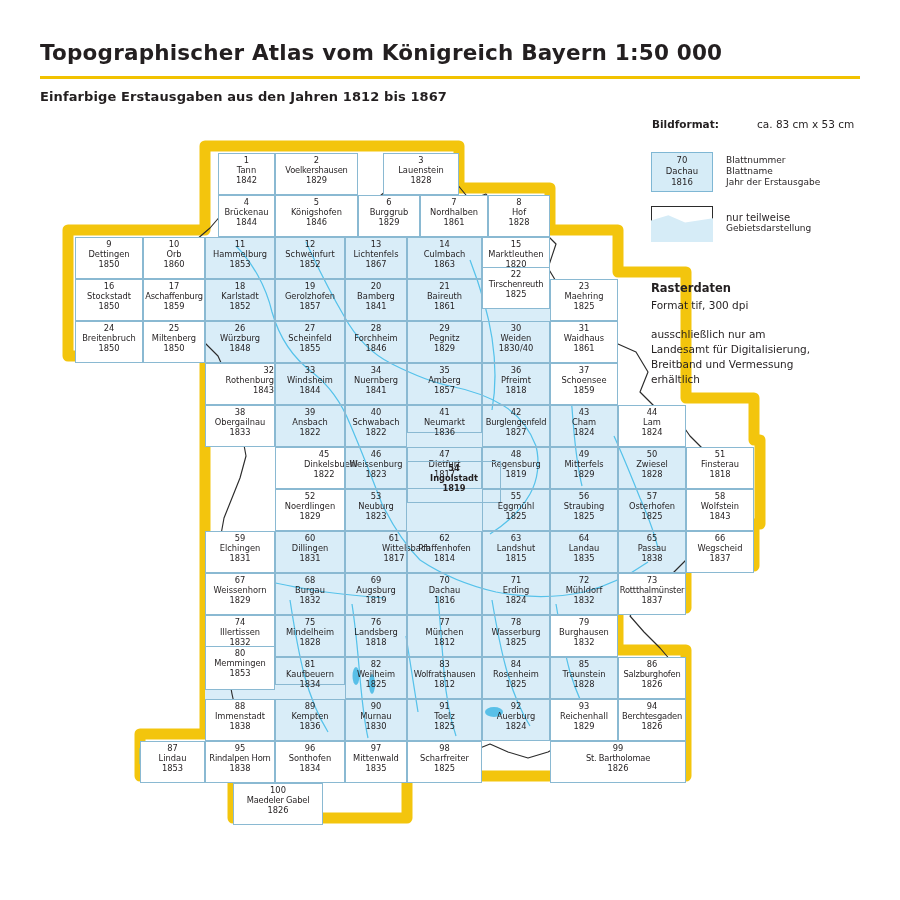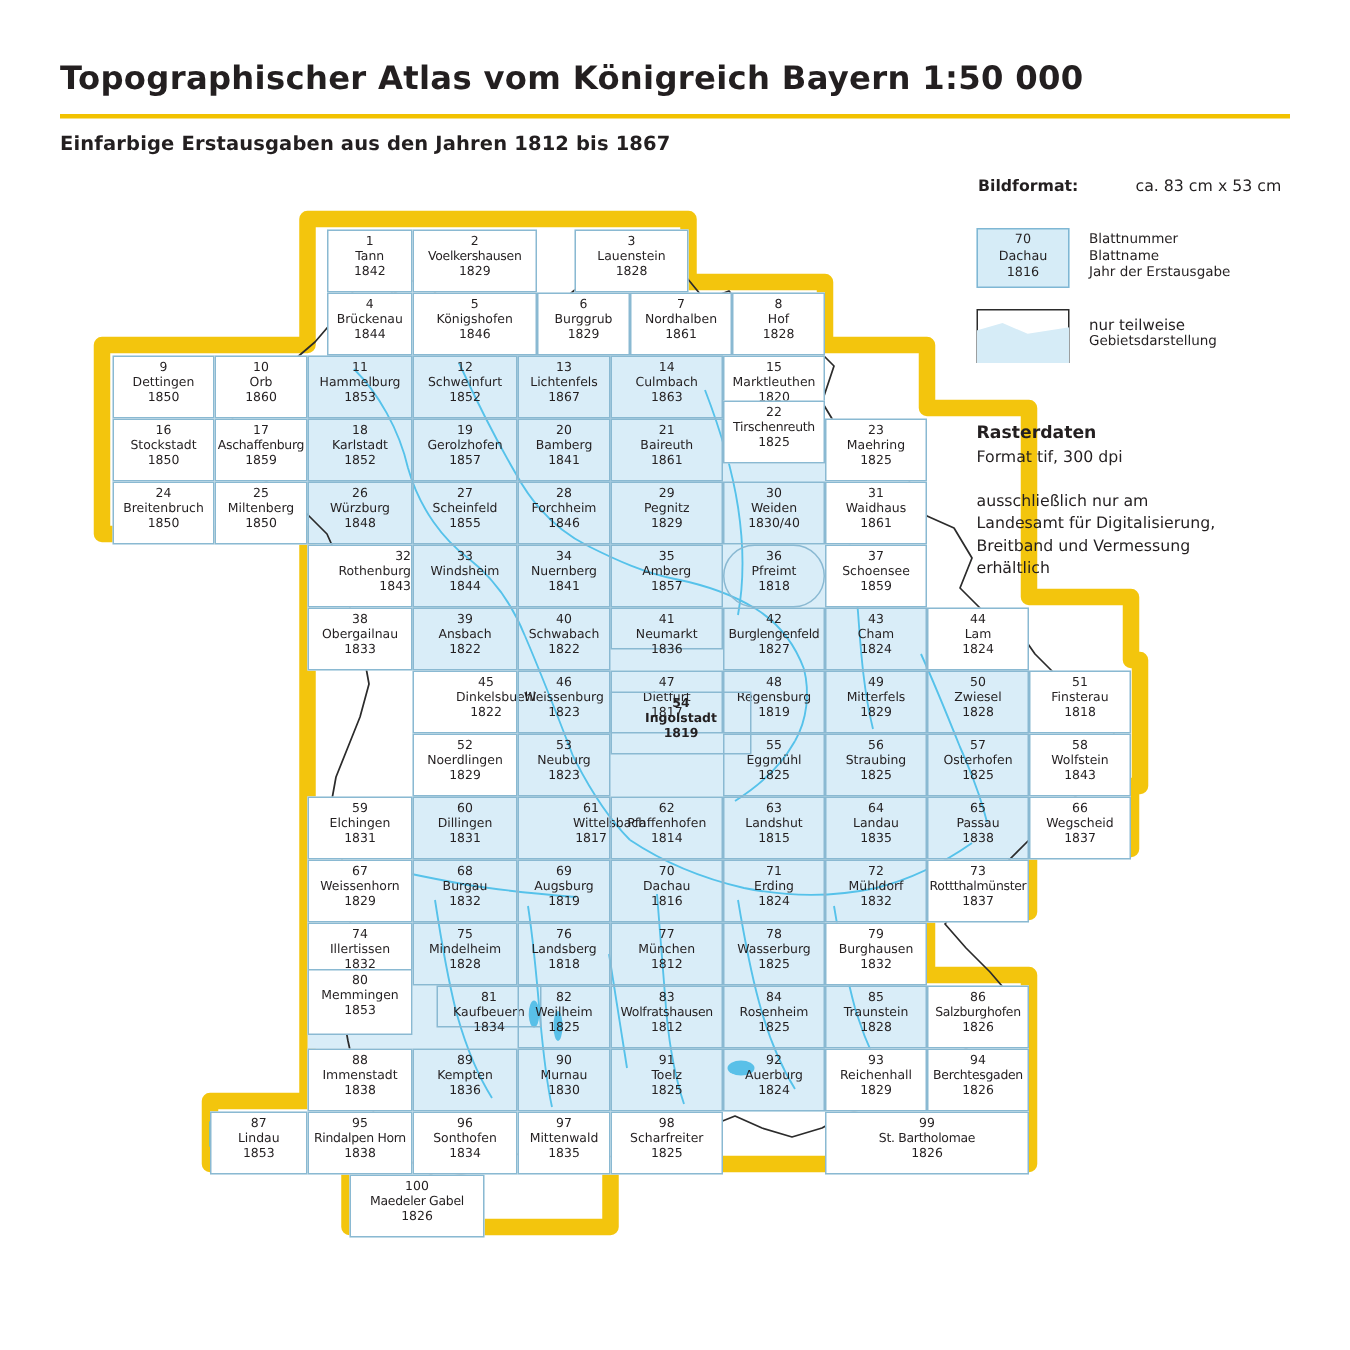--- a/index.html
+++ b/index.html
@@ -338,21 +338,21 @@
       <div class="cell inn" style="left: 345px; top: 363px; width: 62px; height: 42px;">
         <span class="num">34</span>
         <span class="nm">Nuernberg</span>
         <span class="yr">1841</span>
       </div>
       <div class="cell inn" style="left: 407px; top: 363px; width: 75px; height: 42px;">
         <span class="num">35</span>
         <span class="nm">Amberg</span>
         <span class="yr">1857</span>
       </div>
-      <div class="cell inn" style="left: 482px; top: 363px; width: 68px; height: 42px; border-radius: 21px;">
+      <div class="cell inn" style="left: 482px; top: 363px; width: 68px; height: 42px;">
         <span class="num">36</span>
         <span class="nm">Pfreimt</span>
         <span class="yr">1818</span>
       </div>
       <div class="cell part" style="left: 550px; top: 363px; width: 68px; height: 42px;">
         <span class="num">37</span>
         <span class="nm">Schoensee</span>
         <span class="yr">1859</span>
       </div>
       <div class="cell part" style="left: 205px; top: 405px; width: 70px; height: 42px;">
@@ -563,21 +563,21 @@
       <div class="cell part" style="left: 550px; top: 615px; width: 68px; height: 42px;">
         <span class="num">79</span>
         <span class="nm">Burghausen</span>
         <span class="yr">1832</span>
       </div>
       <div class="cell part" style="left: 205px; top: 646px; width: 70px; height: 44px;">
         <span class="num">80</span>
         <span class="nm">Memmingen</span>
         <span class="yr">1853</span>
       </div>
-      <div class="cell inn" style="left: 291px; top: 657px; width: 70px; height: 28px;">
+      <div class="cell inn" style="left: 275px; top: 657px; width: 70px; height: 28px;">
         <span class="num">81</span>
         <span class="nm">Kaufbeuern</span>
         <span class="yr">1834</span>
       </div>
       <div class="cell inn" style="left: 345px; top: 657px; width: 62px; height: 42px;">
         <span class="num">82</span>
         <span class="nm">Weilheim</span>
         <span class="yr">1825</span>
       </div>
       <div class="cell inn wide" style="left: 407px; top: 657px; width: 75px; height: 42px;">

